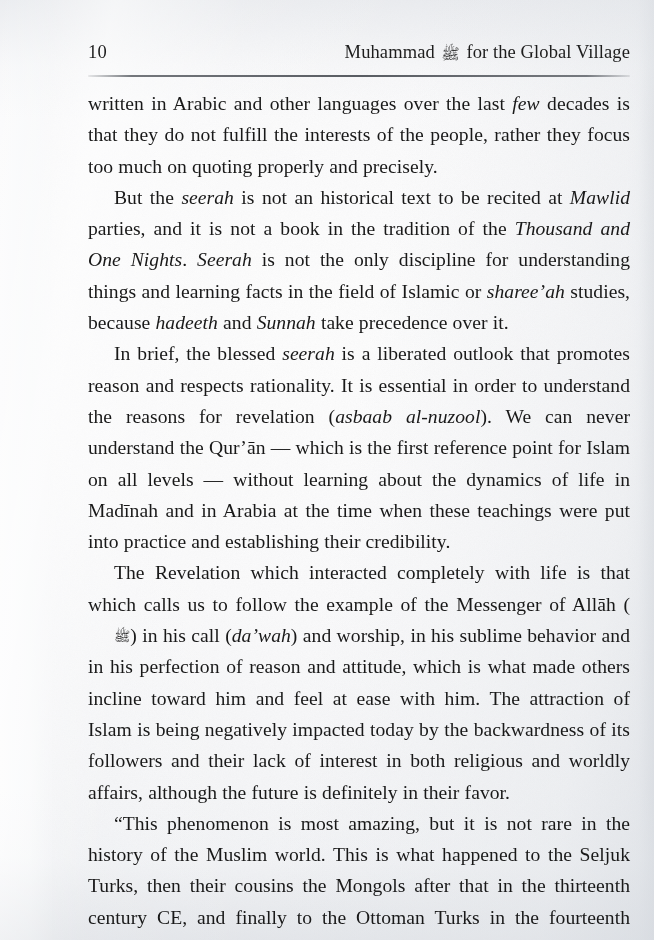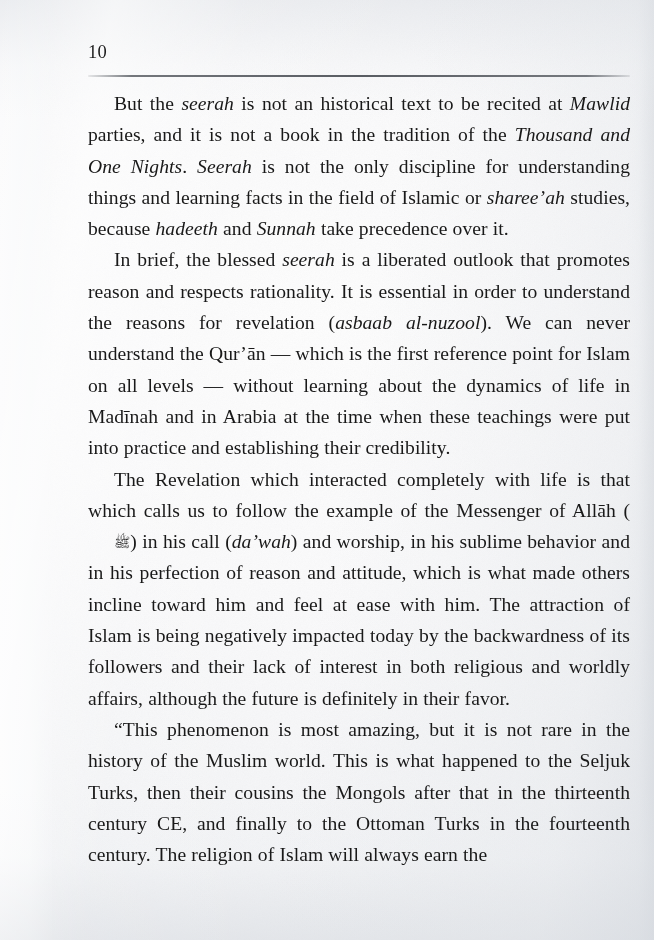--- a/index.html
+++ b/index.html
@@ -202,26 +202,28 @@
   <div class="gutter-edge"></div>
   <div class="right-edge"></div>
   <div class="paper-topshade"></div>
   <div class="paper-botshade"></div>
   <div class="paper-sheen"></div>
 
   <div class="content">
 
     <div class="runhead">
       <span class="folio">10</span>
+      <span class="runhead-title"><span>Muhammad </span><span class="salla-head">ﷺ</span><span> for the Global Village</span></span>
     </div>
 
     <div class="rule"></div>
 
     <div class="body">
 
+      <p>written in Arabic and other languages over the last <em>few</em> decades is that they do not fulfill the interests of the people, rather they focus too much on quoting properly and precisely.</p>
 
       <p class="indent">But the <em>seerah</em> is not an historical text to be recited at <em>Mawlid</em> parties, and it is not a book in the tradition of the <em>Thousand and One Nights</em>. <em>Seerah</em> is not the only discipline for understanding things and learning facts in the field of Islamic or <em>sharee’ah</em> studies, because <em>hadeeth</em> and <em>Sunnah</em> take precedence over it.</p>
 
       <p class="indent">In brief, the blessed <em>seerah</em> is a liberated outlook that promotes reason and respects rationality. It is essential in order to understand the reasons for revelation (<em>asbaab al-nuzool</em>). We can never understand the Qur’ān — which is the first reference point for Islam on all levels — without learning about the dynamics of life in Madīnah and in Arabia at the time when these teachings were put into practice and establishing their credibility.</p>
 
       <p class="indent">The Revelation which interacted completely with life is that which calls us to follow the example of the Messenger of Allāh (<span class="salla-inline">ﷺ</span>) in his call (<em>da’wah</em>) and worship, in his sublime behavior and in his perfection of reason and attitude, which is what made others incline toward him and feel at ease with him. The attraction of Islam is being negatively impacted today by the backwardness of its followers and their lack of interest in both religious and worldly affairs, although the future is definitely in their favor.</p>
 
 
       <p class="indent">“This phenomenon is most amazing, but it is not rare in the history of the Muslim world. This is what happened to the Seljuk Turks, then their cousins the Mongols after that in the thirteenth century CE, and finally to the Ottoman Turks in the fourteenth century. The religion of Islam will always earn the</p>
 

